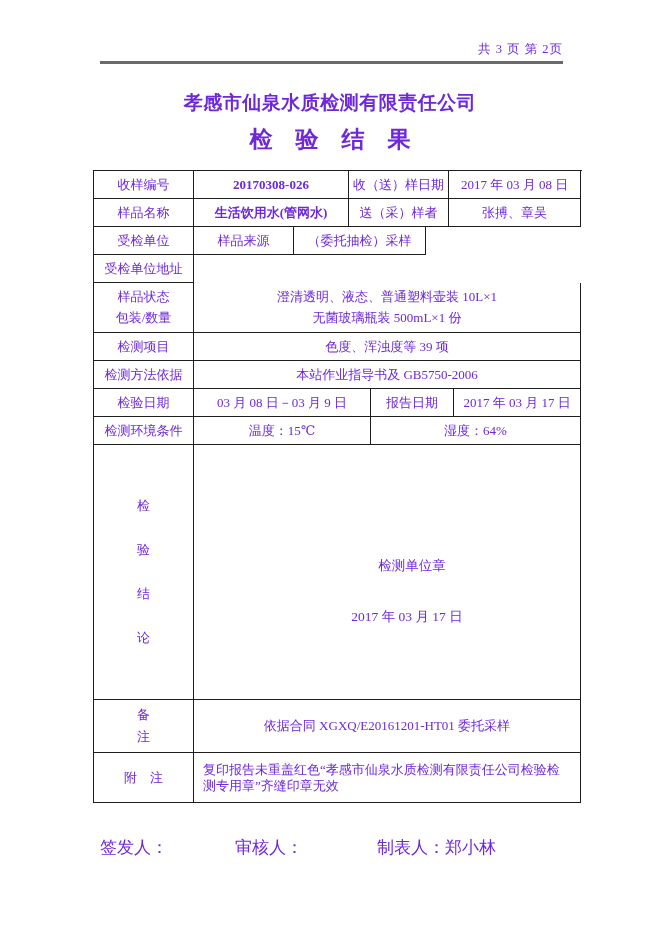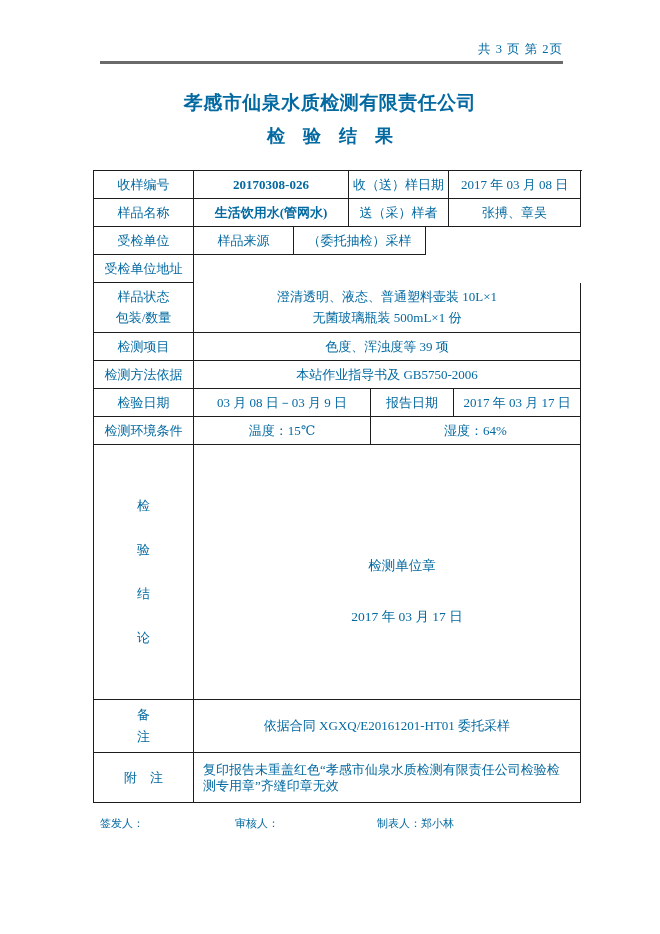--- a/index.html
+++ b/index.html
@@ -2,38 +2,38 @@
 <html><head>
 <meta charset="utf-8">
 <style>
   html,body{margin:0;padding:0;background:#e8e8e8;}
   .page{
     position:relative;
     width:660px;height:934px;
     margin:0 auto;
     background:#ffffff;
     font-family:"Liberation Serif","DejaVu Serif",serif;
-    color:#0369a1;
+    color:#6d28d9;
     overflow:hidden;
   }
   .page-num{
     position:absolute;top:41px;right:97px;
     font-size:12.5px;letter-spacing:1px;
   }
   .header-rule{
     position:absolute;left:100px;top:61px;
     width:463px;height:3px;background:#6a6a6a;
   }
   .company-name{
     position:absolute;top:90px;left:0;width:660px;
     text-align:center;font-size:19px;font-weight:bold;letter-spacing:.5px;
   }
   .doc-title{
     position:absolute;top:124px;left:0;width:660px;
-    text-align:center;font-size:18px;font-weight:bold;
+    text-align:center;font-size:23px;font-weight:bold;
   }
   
   .tbl{
     position:absolute;left:93px;top:170px;width:488px;
     border-top:1px solid #1d1d1d;border-left:1px solid #1d1d1d;
   }
   .row{display:flex;}
   .cell{
     box-sizing:border-box;
     border-right:1px solid #1d1d1d;
@@ -54,33 +54,33 @@
   .w-v2{width:132px;}
   .w-wide{width:387px;}
   .w-d1{width:177px;}
   .w-d2{width:83px;}
   .w-d3{width:127px;}
   .w-h2{width:210px;}
   .two-line{flex-direction:column;justify-content:space-evenly;padding:3px 2px;}
   .conc-label{flex-direction:column;justify-content:space-evenly;padding:26px 2px;}
   .conc-content{position:relative;}
   .stamp-line{
-    position:absolute;top:112px;left:208px;transform:translateX(-50%);
+    position:absolute;top:112px;left:218px;transform:translateX(-50%);
     font-size:13.5px;white-space:nowrap;
   }
   .conc-date{
     position:absolute;top:163px;left:213px;transform:translateX(-50%);
     font-size:13.5px;white-space:nowrap;
   }
   .note-value{
     justify-content:flex-start;text-align:left;
     padding:2px 9px;line-height:16px;
   }
   
-  .sig{position:absolute;top:816px;font-size:11px;white-space:nowrap;}
+  .sig{position:absolute;top:836px;font-size:17px;white-space:nowrap;}
   .sig-issuer{left:100px;}
   .sig-reviewer{left:235px;}
   .sig-preparer{left:377px;}
 </style>
 </head>
 <body>
 
 <div class="page">
 
   <div class="page-num">共 3 页 第 2页</div>

